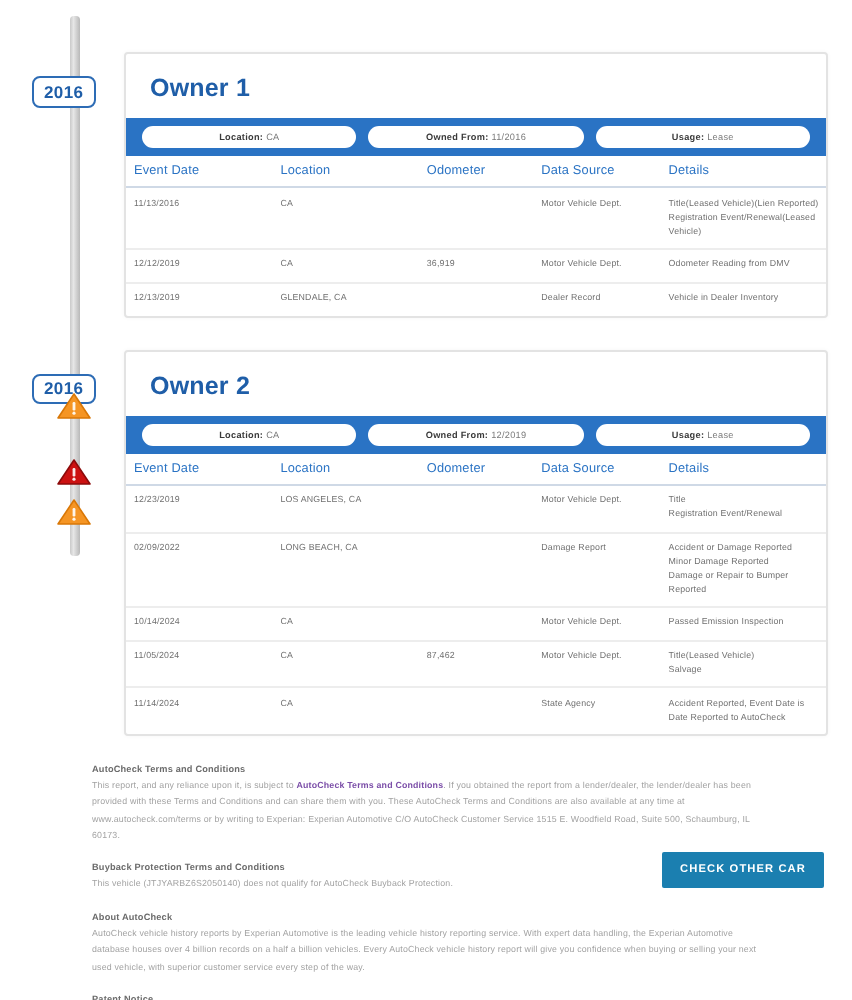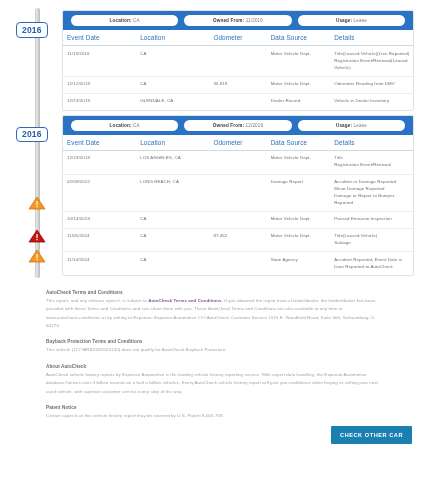--- a/index.html
+++ b/index.html
@@ -31,20 +31,21 @@
     background: linear-gradient(to right, #c9c9c9 0%, #e6e6e6 35%, #b8b8b8 100%);
     border-radius: 2px;
     z-index: 1;
   }
 
   .owner-block {
     position: relative;
     display: flex;
     align-items: flex-start;
     margin-bottom: 4px;
+    margin-top: 16px;
   }
 
   .year-col {
     width: 50px;
     flex: 0 0 50px;
     position: relative;
     z-index: 3;
   }
 
   .year-badge {
@@ -186,20 +187,21 @@
 </style>
 </head>
 <body>
 
 <div class="history-wrap">
   <div class="timeline-rail"></div>
   <div id="owners-root">
       <div class="owner-block">
         <div class="year-col"><div class="year-badge">2016</div></div>
         <div class="owner-card">
+          <div class="owner-title">Owner 1</div>
           <div class="pill-bar">
             <div class="pill"><b>Location:</b> <span class="v">CA</span></div>
             <div class="pill"><b>Owned From:</b> <span class="v">11/2016</span></div>
             <div class="pill"><b>Usage:</b> <span class="v">Lease</span></div>
           </div>
           <table class="events">
             <thead>
               <tr>
                 <th class="c-date">Event Date</th>
                 <th class="c-loc">Location</th>
@@ -230,20 +232,21 @@
                 <td class="c-src">Dealer Record</td>
                 <td class="c-det">Vehicle in Dealer Inventory</td>
               </tr>
             </tbody>
           </table>
         </div>
       </div>
       <div class="owner-block">
         <div class="year-col"><div class="year-badge">2016</div></div>
         <div class="owner-card">
+          <div class="owner-title">Owner 2</div>
           <div class="pill-bar">
             <div class="pill"><b>Location:</b> <span class="v">CA</span></div>
             <div class="pill"><b>Owned From:</b> <span class="v">12/2019</span></div>
             <div class="pill"><b>Usage:</b> <span class="v">Lease</span></div>
           </div>
           <table class="events">
             <thead>
               <tr>
                 <th class="c-date">Event Date</th>
                 <th class="c-loc">Location</th>

